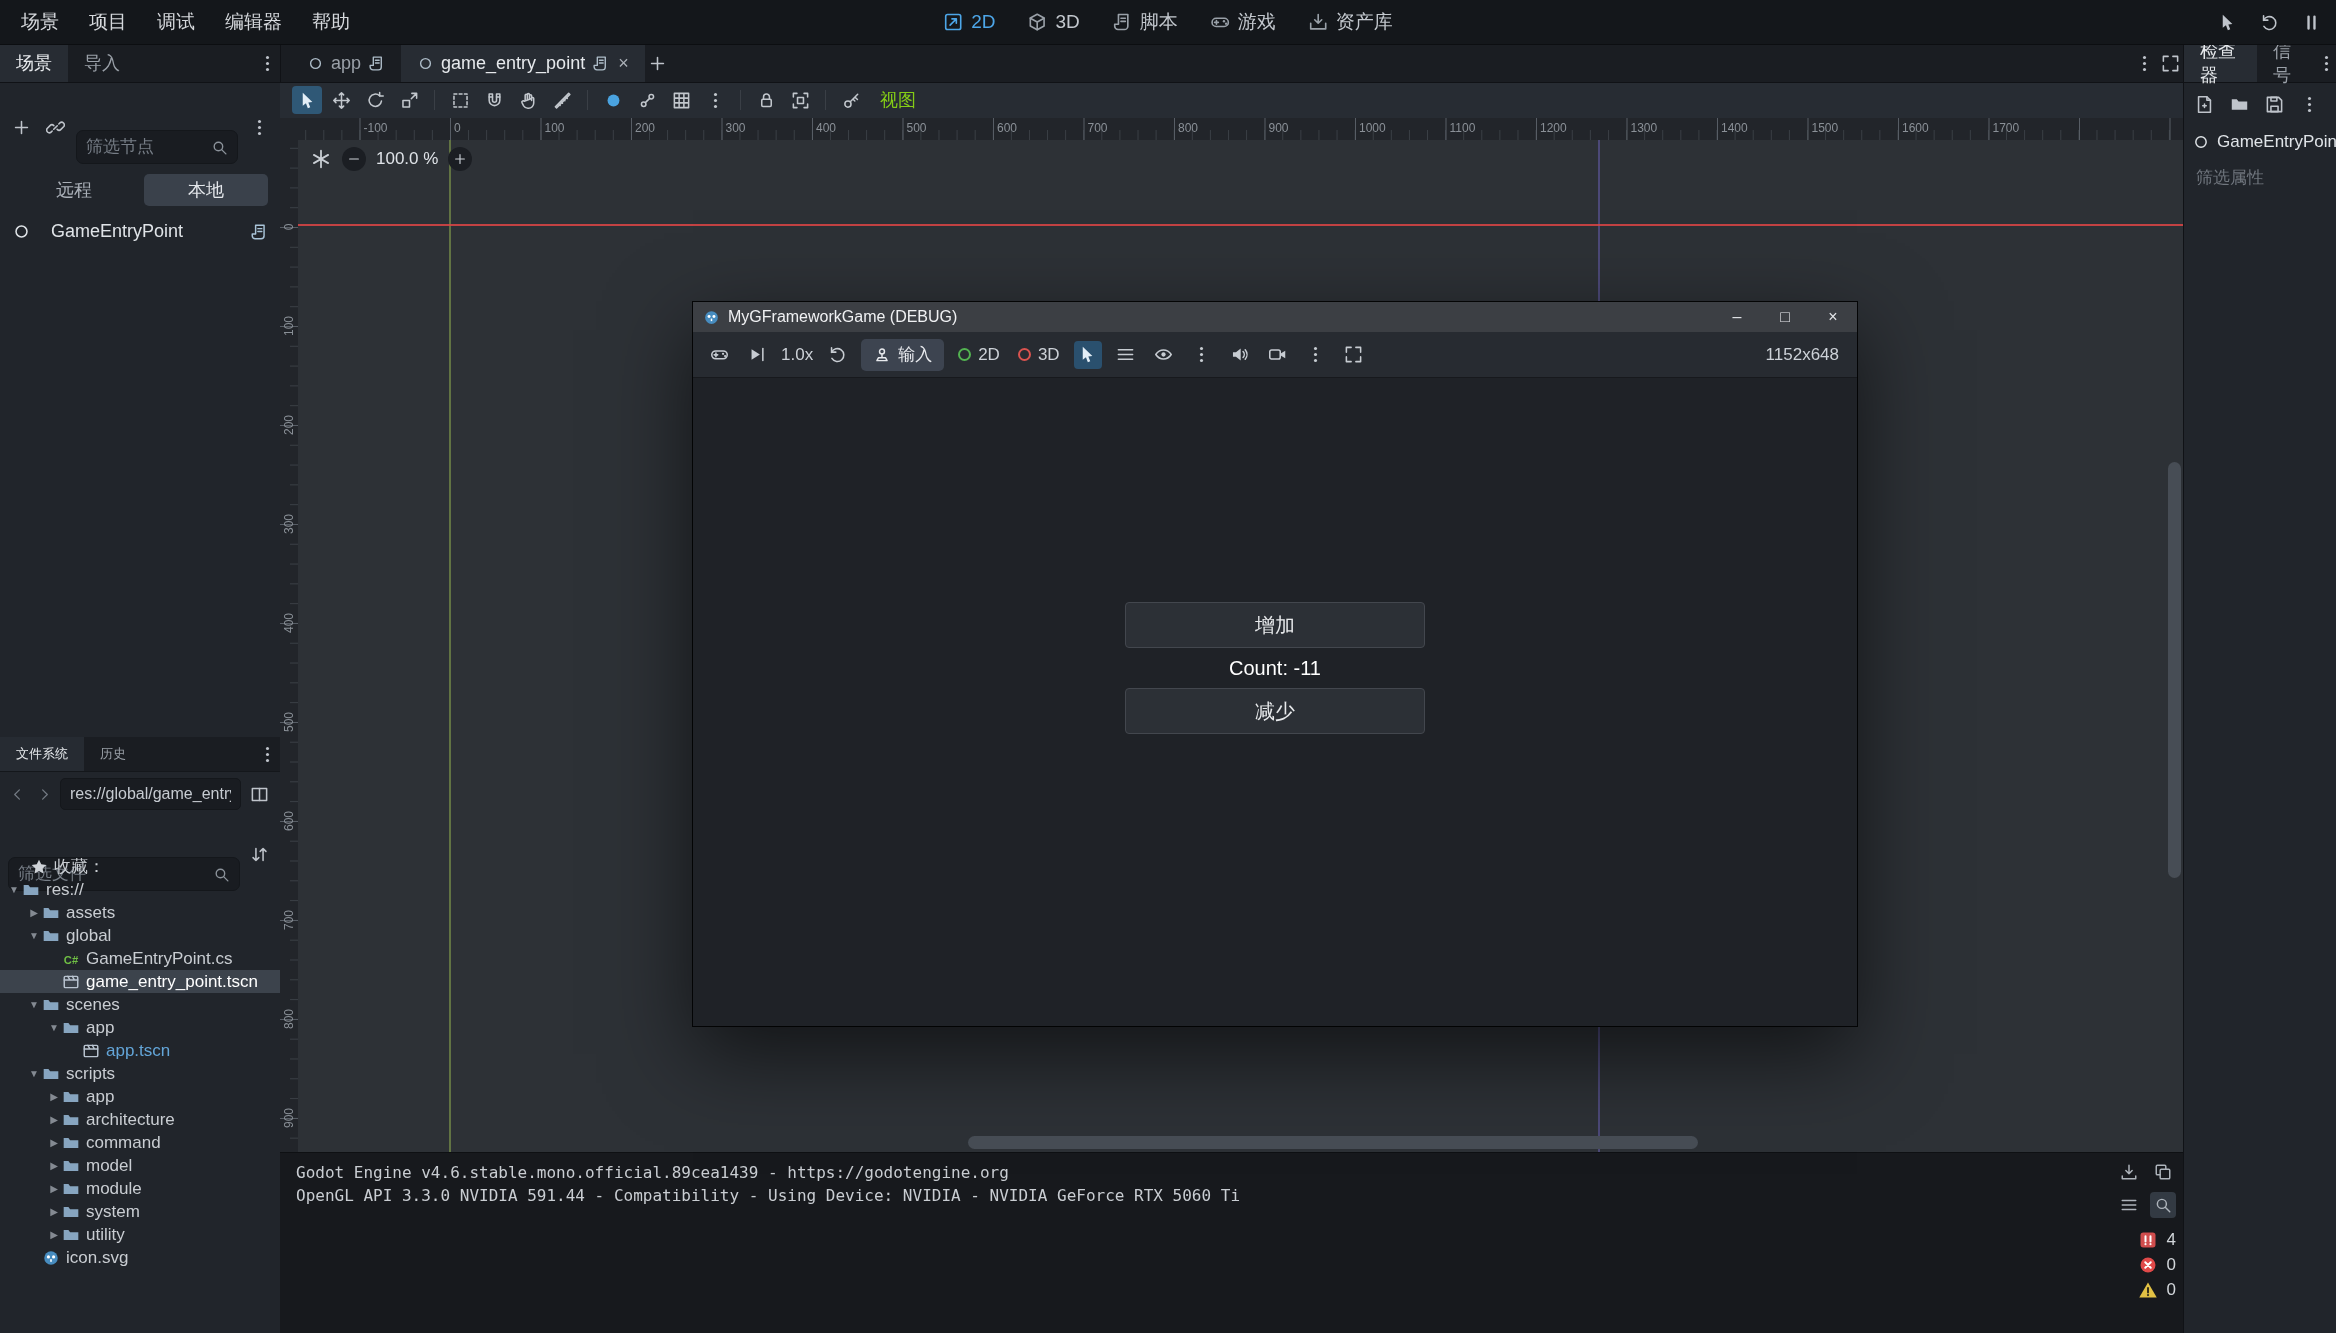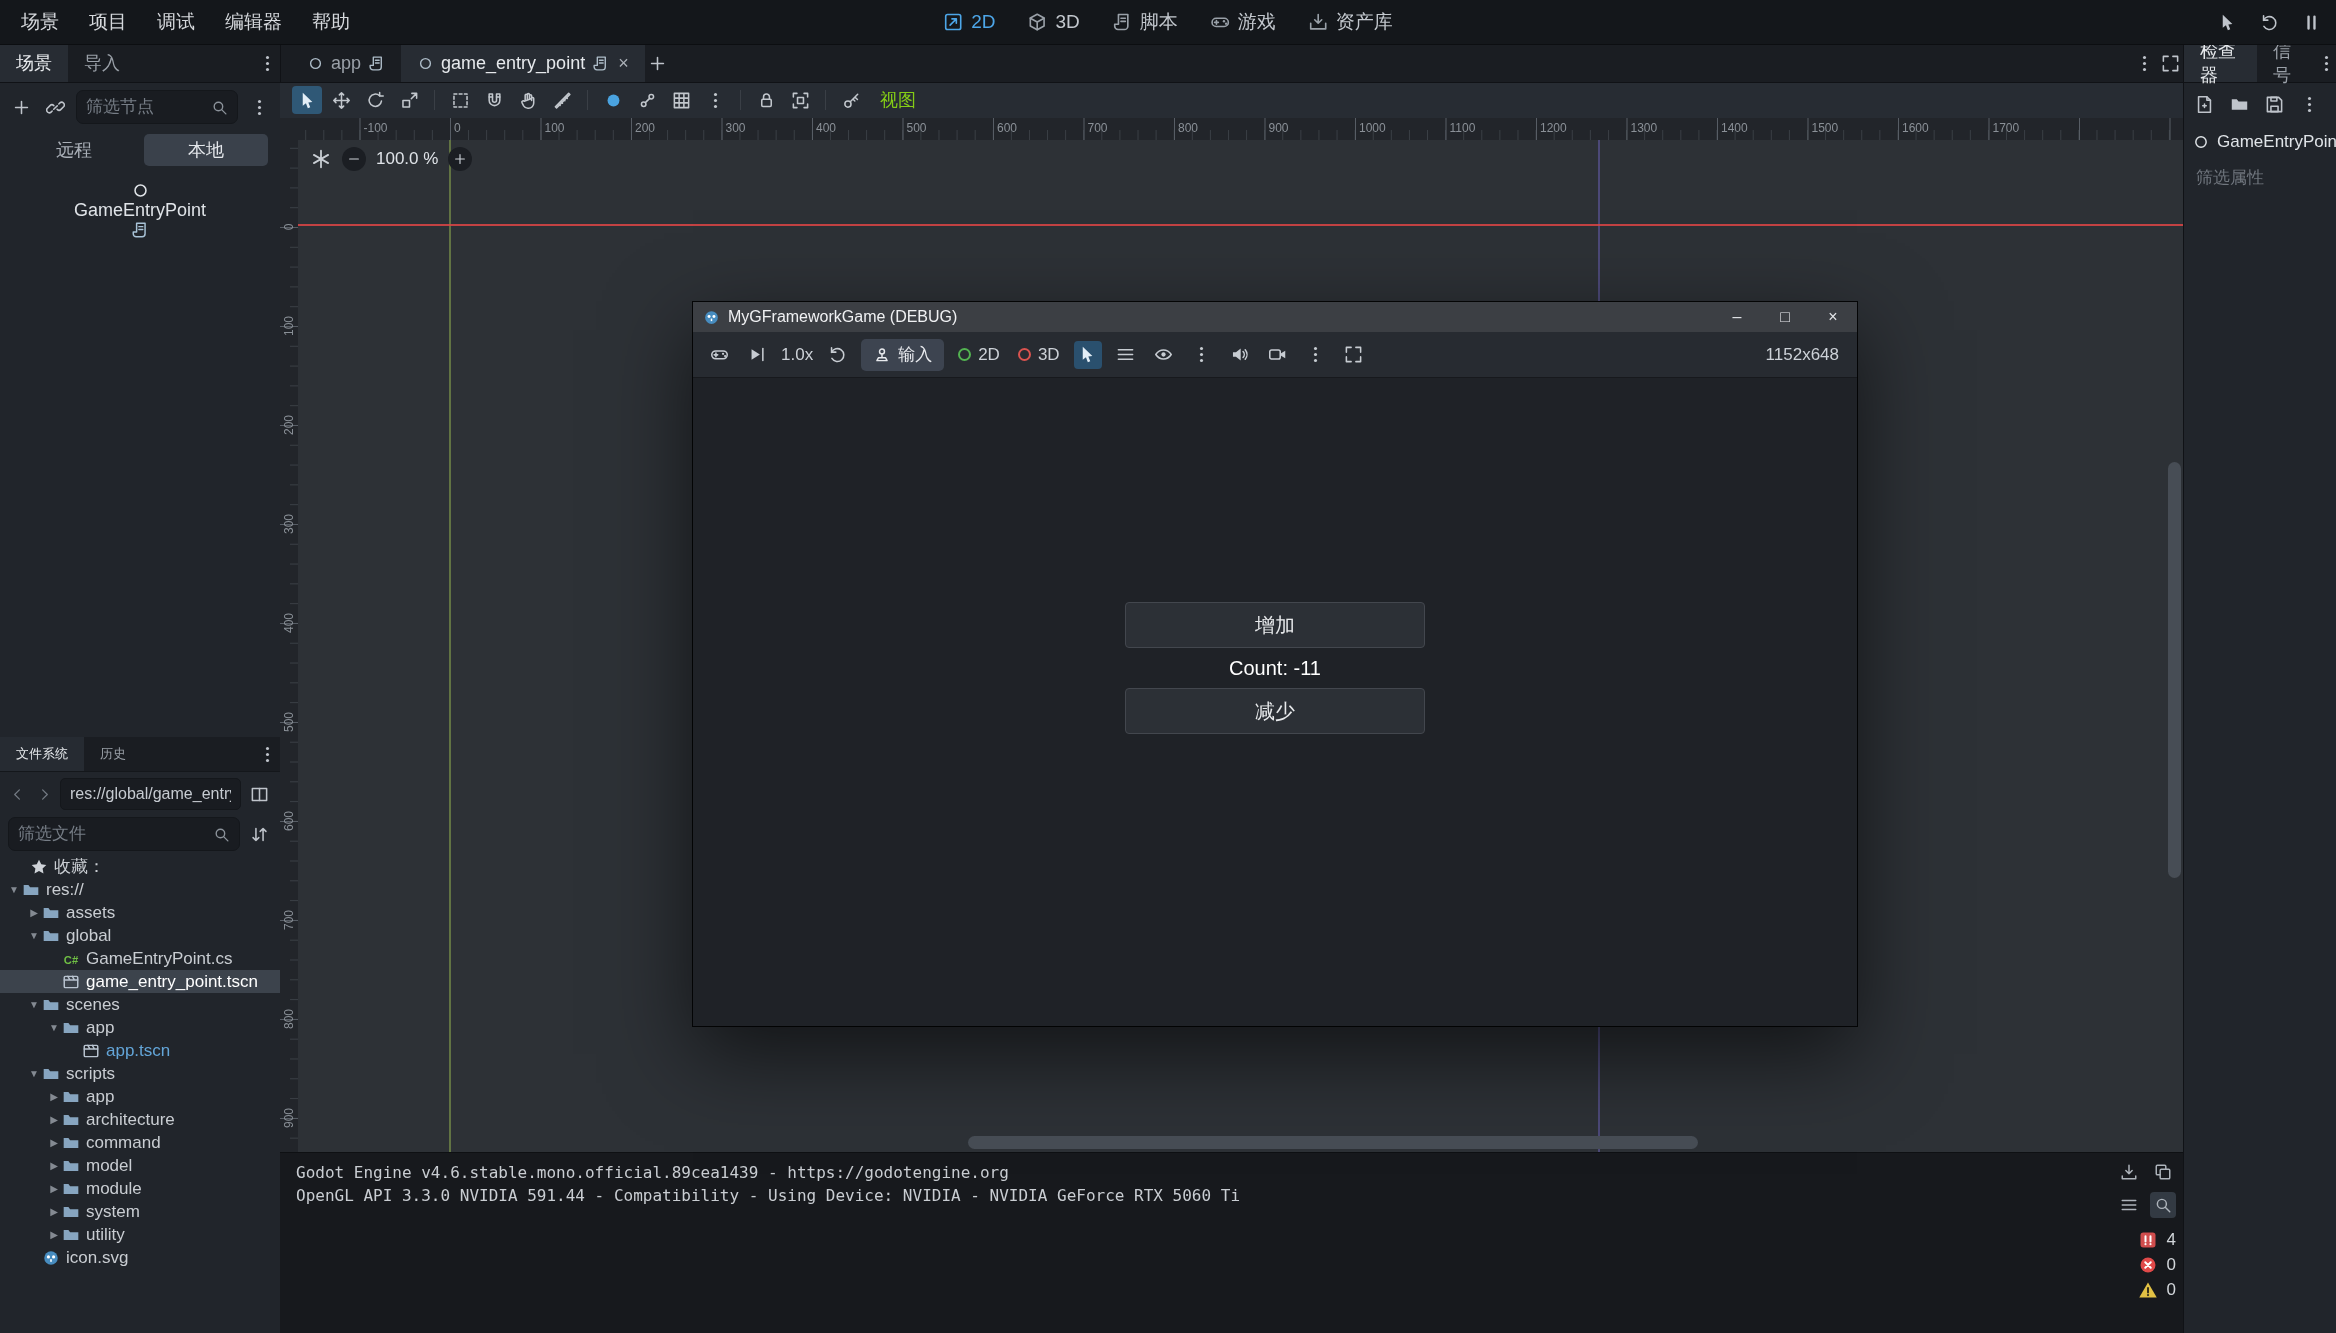--- a/index.html
+++ b/index.html
@@ -34,27 +34,27 @@
   .tab.active{background:#272c33;color:#e6e9ec;}
   .tab .tic{width:17px;height:17px;color:#aebdc9;}
   .tab .close{font-size:18px;color:#aab0b7;margin-left:2px;}
   .tb-spacer{flex:1;}
 
   
   .left-dock{position:absolute;left:0;top:82px;width:280px;bottom:0;background:#21252b;
              border-right:1px solid #101216;}
   .sp-toolbar{display:flex;align-items:center;gap:8px;padding:8px 8px 6px 8px;}
   .field{flex:1;height:32px;background:#191c21;border:1px solid #14171b;border-radius:7px;
-         display:flex;align-items:center;padding:0 9px;color:#8a919a;font-size:17px;gap:6px;}
+         display:flex;align-items:center;padding:0 9px;color:#8a919a;font-size:17px;gap:6px;margin-top:40px;}
   .field .fi{width:17px;height:17px;color:#8b929a;flex:none;}
   .toggle-row{display:flex;gap:8px;padding:4px 12px 6px 12px;}
   .tgl{flex:1;height:32px;border-radius:5px;display:flex;align-items:center;justify-content:center;
        font-size:18px;color:#a9afb7;}
   .tgl.active{background:#3a414b;color:#e4e7eb;}
-  .node-row{display:flex;align-items:center;gap:0;padding:9px 12px;font-size:18px;color:#e0e4e8;flex-direction:column;}
+  .node-row{display:flex;align-items:center;gap:20px;padding:9px 12px;font-size:18px;color:#e0e4e8;}
   .node-row .nic{width:19px;height:19px;color:#dfe3e7;}
   .node-row .spacer{flex:1;}
   .node-row .sic{width:18px;height:18px;color:#a9c4d8;}
 
   .fs-panel{position:absolute;left:0;top:655px;right:0;bottom:0;}
   .fs-tabs{height:34px;background:#1a1d22;display:flex;align-items:center;border-bottom:1px solid #14171b;}
   .fs-tab{height:34px;display:flex;align-items:center;padding:0 16px;font-size:13px;color:#9aa0a8;}
   .fs-tab.active{background:#262b32;color:#e4e7ea;}
   .fs-nav{display:flex;align-items:center;gap:5px;padding:6px 8px 3px 6px;}
   .navic{width:22px;height:22px;display:flex;align-items:center;justify-content:center;color:#747b84;}

